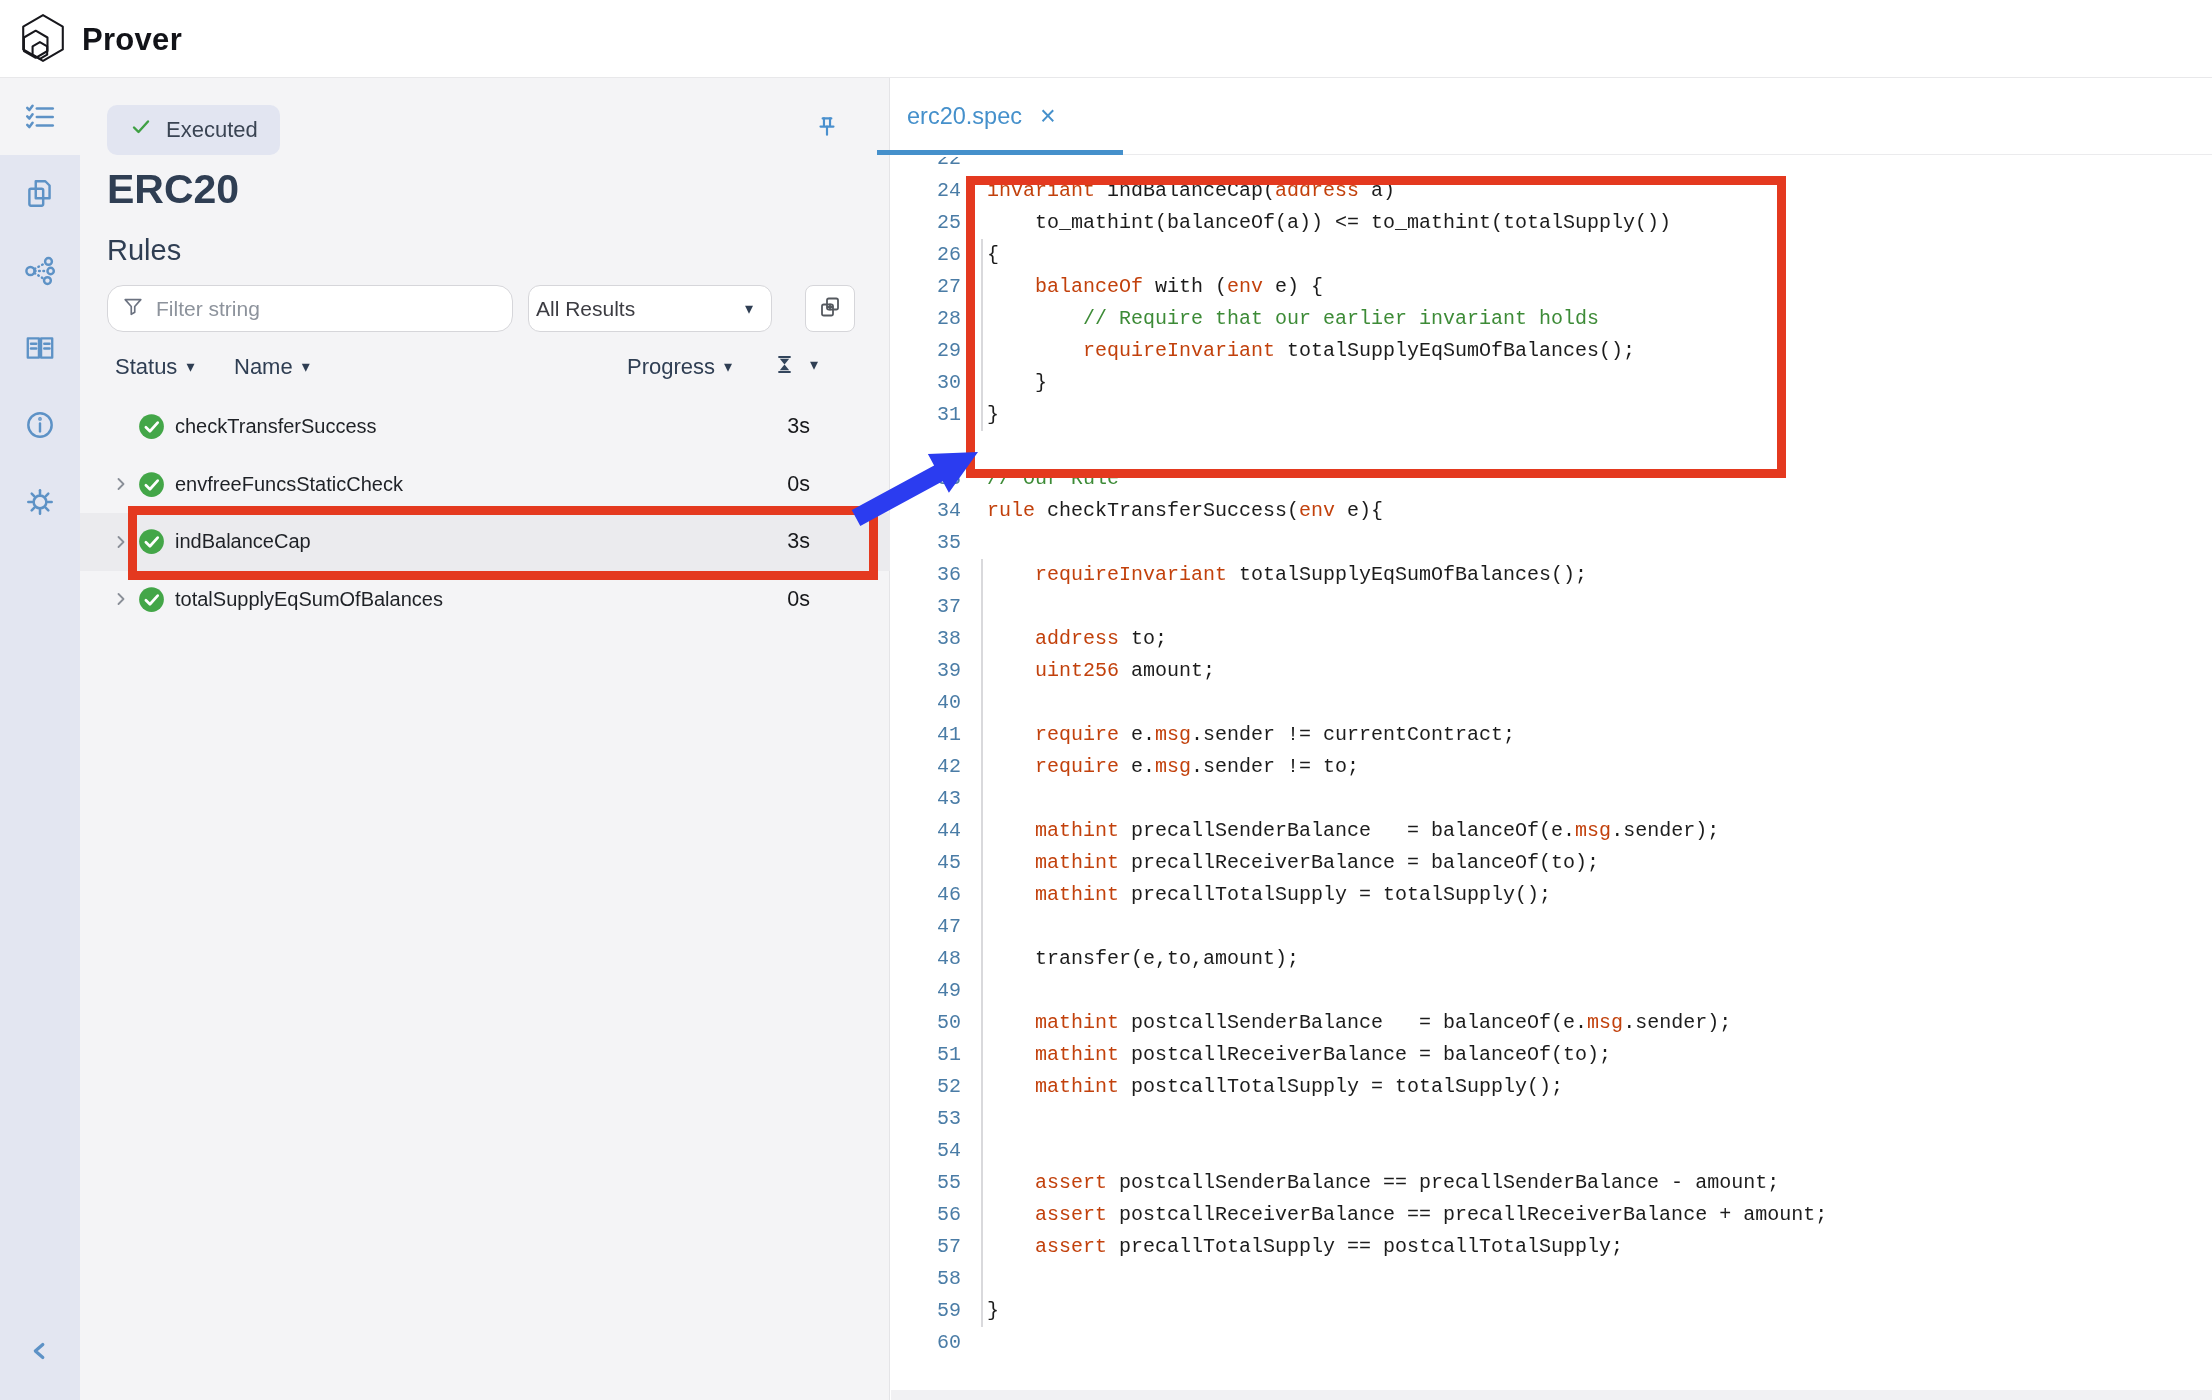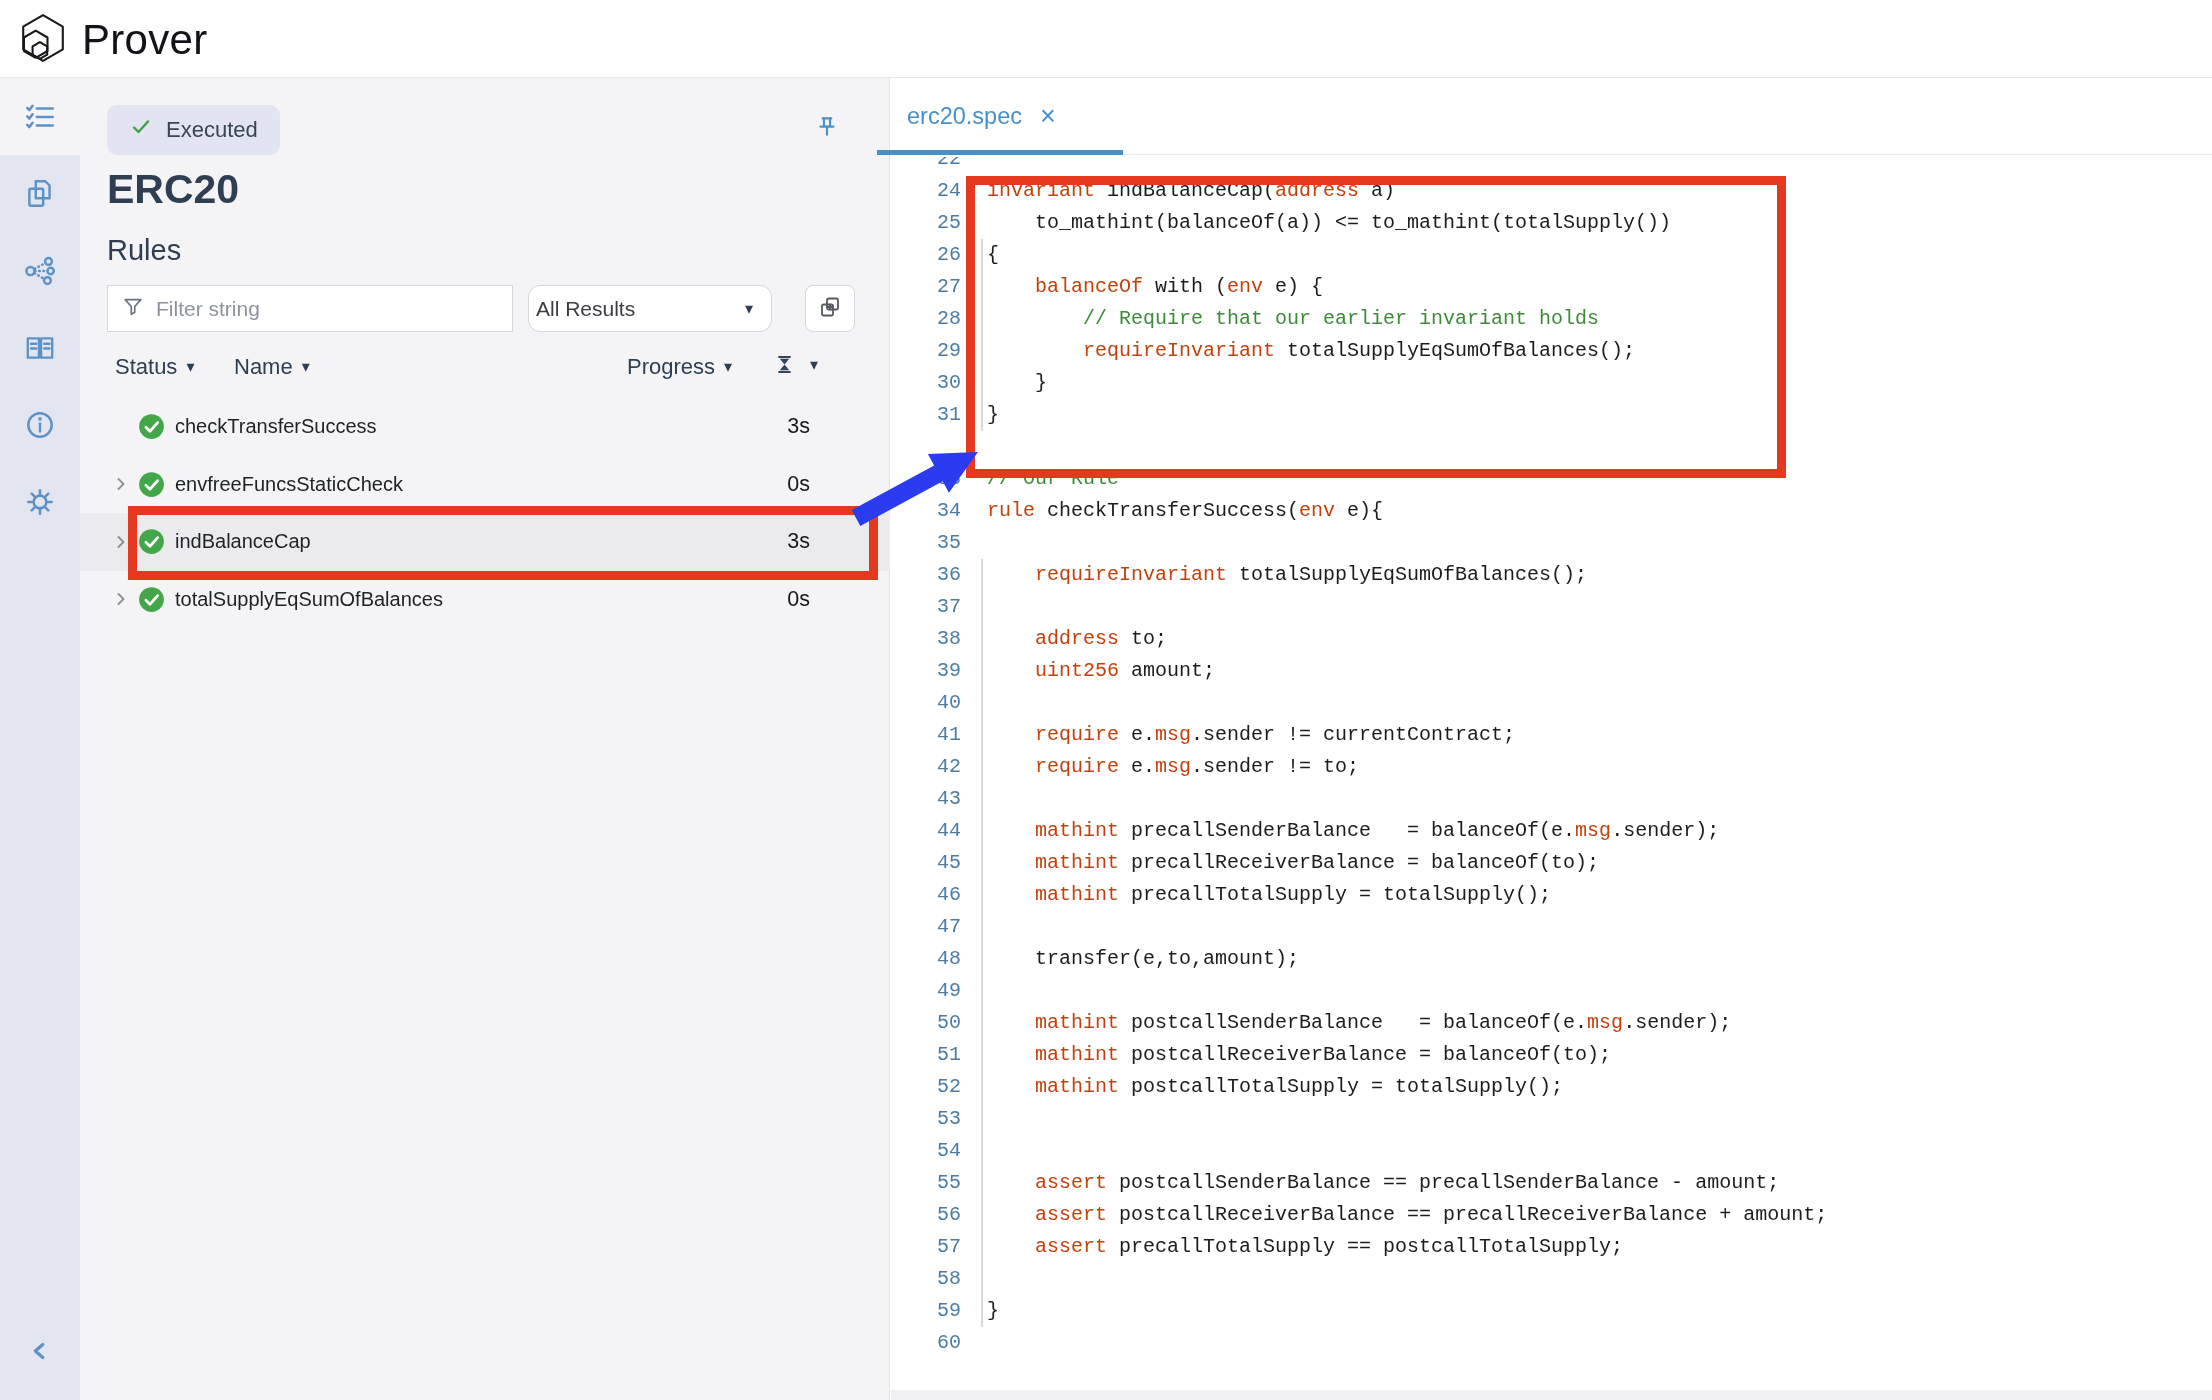--- a/index.html
+++ b/index.html
@@ -2,36 +2,36 @@
 <html><head>
 <meta charset="utf-8">
 <style>
   html,body{margin:0;padding:0;overflow:hidden;}
   body{width:2212px;height:1400px;font-family:"Liberation Sans",sans-serif;background:#ffffff;}
   .app{position:relative;width:2212px;height:1400px;}
 
   
   .hdr{position:absolute;left:0;top:0;width:2212px;height:78px;background:#fff;border-bottom:1px solid #e8e8ea;box-sizing:border-box;}
   .logo{position:absolute;left:18px;top:13px;display:flex;align-items:center;gap:14px;}
-  .logo-name{font-size:42px;font-weight:400;color:#121318;letter-spacing:.3px;}
+  .logo-name{font-size:31px;font-weight:700;color:#121318;letter-spacing:.3px;}
 
   
   .rail{position:absolute;left:0;top:78px;width:80px;height:1322px;background:#e3e6f1;}
   .rail-active{position:absolute;left:0;top:0;width:80px;height:77px;background:#f4f4f6;}
   .rail-item{position:absolute;left:0;width:80px;height:77px;display:flex;align-items:center;justify-content:center;background:transparent;border:0;cursor:pointer;padding:0;}
   .rail-item svg{display:block;}
   .collapse-btn{position:absolute;left:0;bottom:28px;width:80px;height:40px;display:flex;align-items:center;justify-content:center;background:transparent;border:0;cursor:pointer;}
 
   
   .panel{position:absolute;left:80px;top:78px;width:810px;height:1322px;background:#f4f4f6;border-right:1px solid #e4e4e7;box-sizing:border-box;}
   .pin-btn{position:absolute;left:728px;top:30px;width:38px;height:38px;background:transparent;border:0;cursor:pointer;display:flex;align-items:center;justify-content:center;}
   .badge{position:absolute;left:27px;top:27px;height:50px;display:inline-flex;align-items:center;gap:13px;padding:0 22px;border-radius:10px;background:#e2e5f1;font-size:22px;color:#3a4453;}
   .ttl{position:absolute;left:27px;top:88px;margin:0;font-size:41px;font-weight:600;color:#2f3e53;}
   .sub{position:absolute;left:27px;top:156px;margin:0;font-size:29px;font-weight:400;color:#2f3e53;}
-  .f-input{position:absolute;left:27px;top:207px;width:406px;height:47px;background:#fff;border:1px solid #d6d6da;border-radius:0;box-sizing:border-box;display:flex;align-items:center;padding:0 14px;gap:10px;}
+  .f-input{position:absolute;left:27px;top:207px;width:406px;height:47px;background:#fff;border:1px solid #d6d6da;border-radius:16px;box-sizing:border-box;display:flex;align-items:center;padding:0 14px;gap:10px;}
   .f-input input{border:0;outline:none;flex:1;font-size:21px;font-family:"Liberation Sans",sans-serif;color:#333;background:transparent;}
   .f-input input::placeholder{color:#8d939c;}
   .dd{position:absolute;left:448px;top:207px;width:244px;height:47px;background:#fff;border:1px solid #d6d6da;border-radius:12px;box-sizing:border-box;display:flex;align-items:center;justify-content:space-between;padding:0 18px 0 7px;cursor:pointer;}
   .dd .dd-label{font-size:21px;color:#3c3c42;}
   .caret{font-size:16px;color:#2f3e53;line-height:1;}
   .copy-btn{position:absolute;left:725px;top:207px;width:50px;height:47px;background:#fff;border:1px solid #d6d6da;border-radius:8px;box-sizing:border-box;display:flex;align-items:center;justify-content:center;cursor:pointer;}
   .thead{position:absolute;left:0;top:276px;width:810px;height:30px;font-size:22px;color:#2f3e53;}
   .th{position:absolute;top:0;display:flex;align-items:center;gap:9px;cursor:pointer;}
   .th-status{left:35px;} .th-name{left:154px;} .th-progress{left:547px;}
   .th-hour{left:694px;} .th-hour-caret{left:730px;top:3px;}

